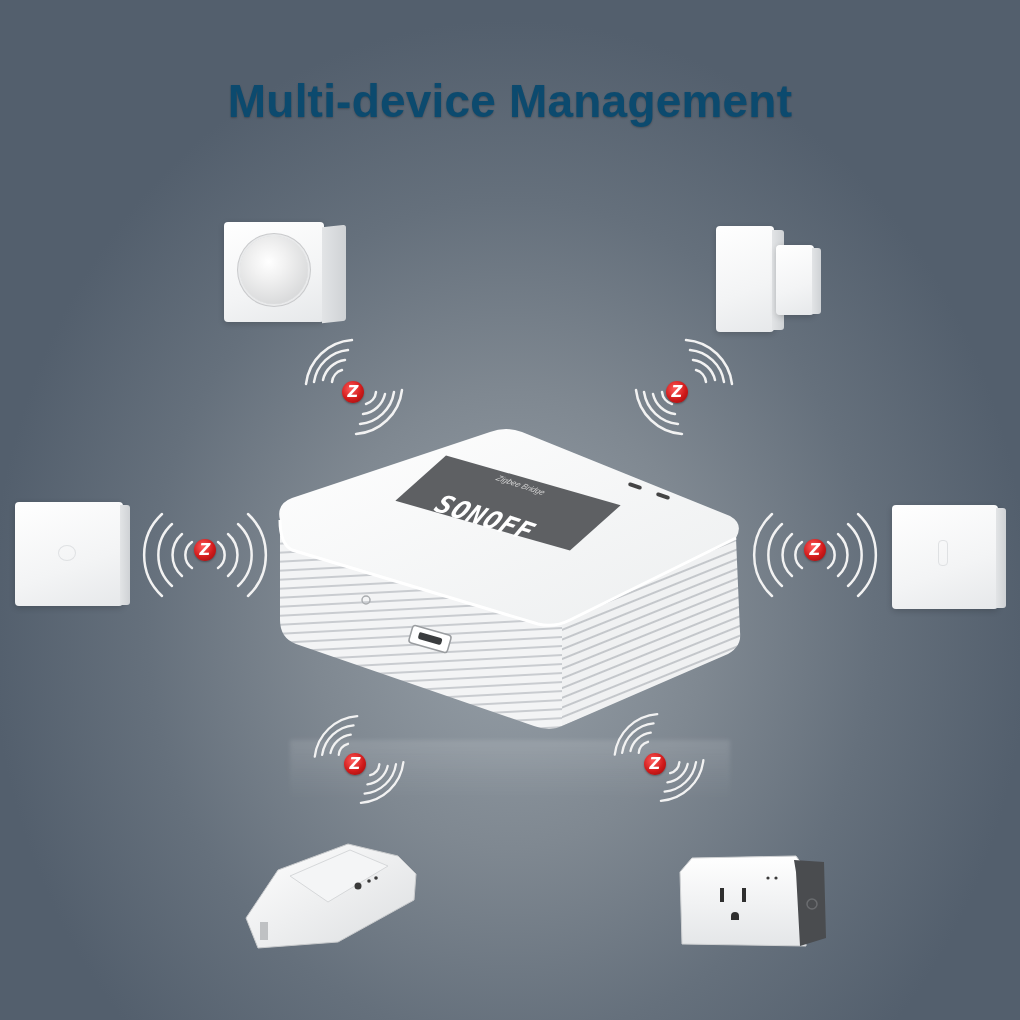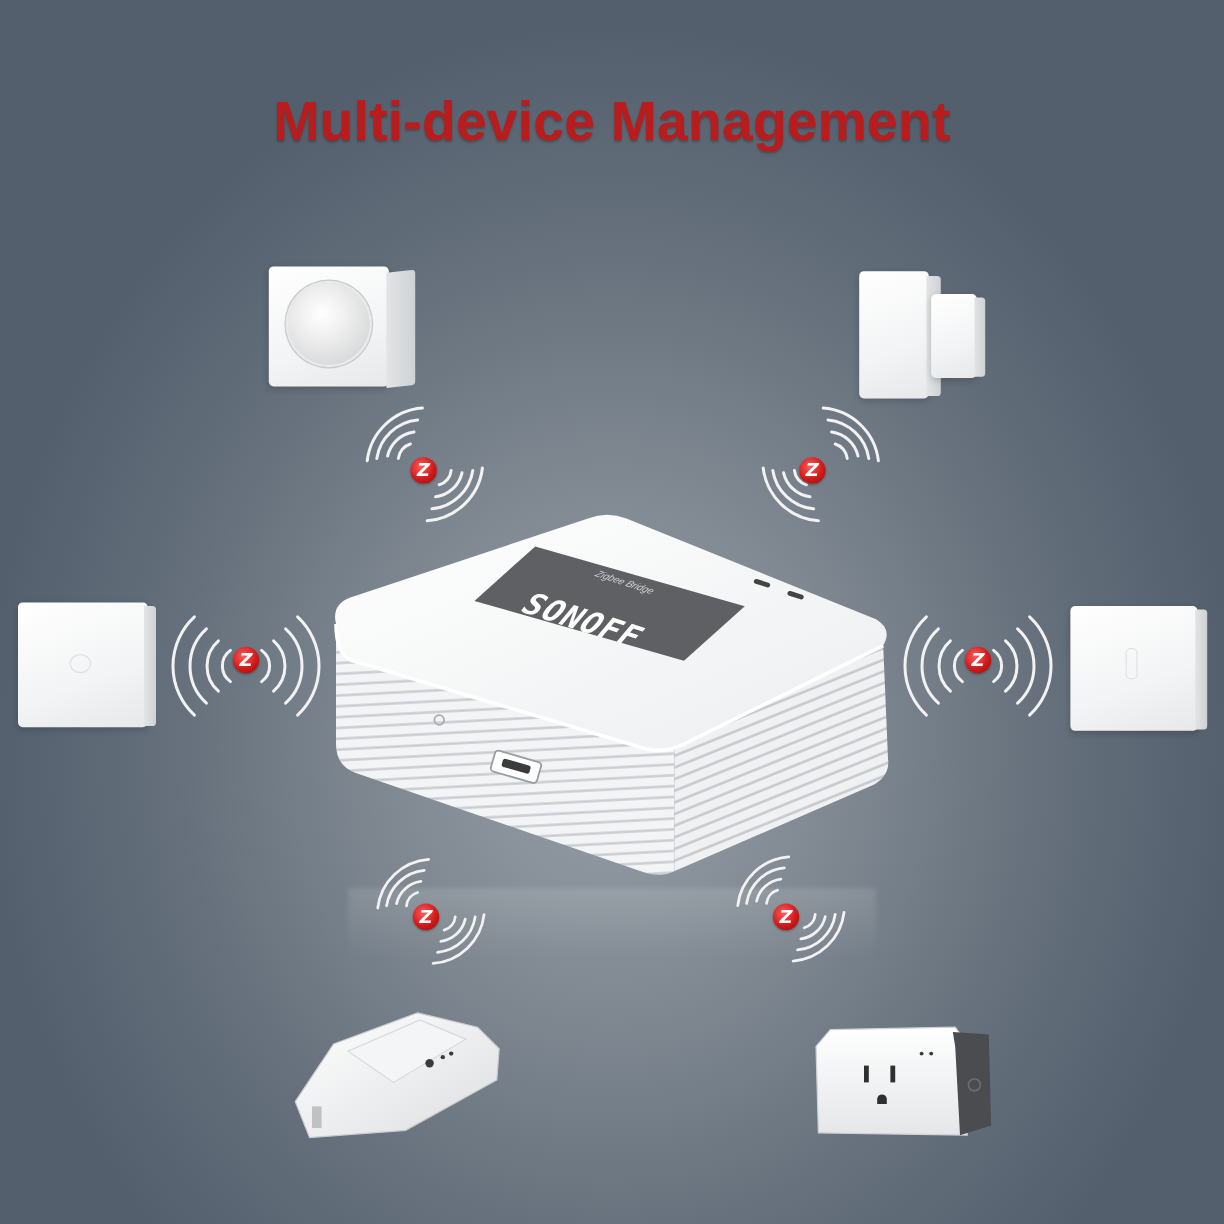--- a/index.html
+++ b/index.html
@@ -4,21 +4,21 @@
 <style>
   html, body { margin: 0; padding: 0; }
   body {
     width: 1020px; height: 1020px; overflow: hidden; position: relative;
     font-family: "Liberation Sans", sans-serif;
     background:
       radial-gradient(ellipse 520px 600px at 510px 620px, #97a0a8 0%, #7f8891 38%, #65707c 70%, #535f6d 100%);
   }
   .title {
     position: absolute; left: 0; top: 74px; width: 1020px; text-align: center;
-    color: #b91c1c; font-weight: bold; font-size: 46px; letter-spacing: 0.2px;
+    color: #0c4a6e; font-weight: bold; font-size: 46px; letter-spacing: 0.2px;
     text-shadow: 0 1px 2px rgba(0,0,0,0.25);
   }
   .abs { position: absolute; }
 
   
   .dev-box {
     position: absolute; background: linear-gradient(160deg, #ffffff 0%, #f3f4f5 60%, #e6e8ea 100%);
     border-radius: 4px; box-shadow: 0 2px 6px rgba(0,0,0,0.18);
   }
   .dev-side {

